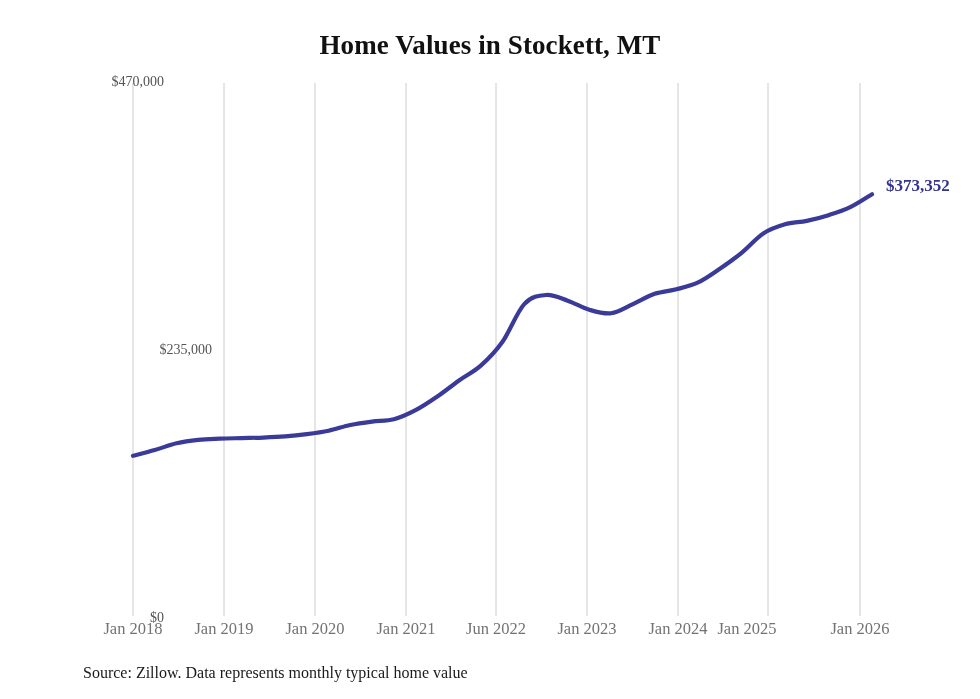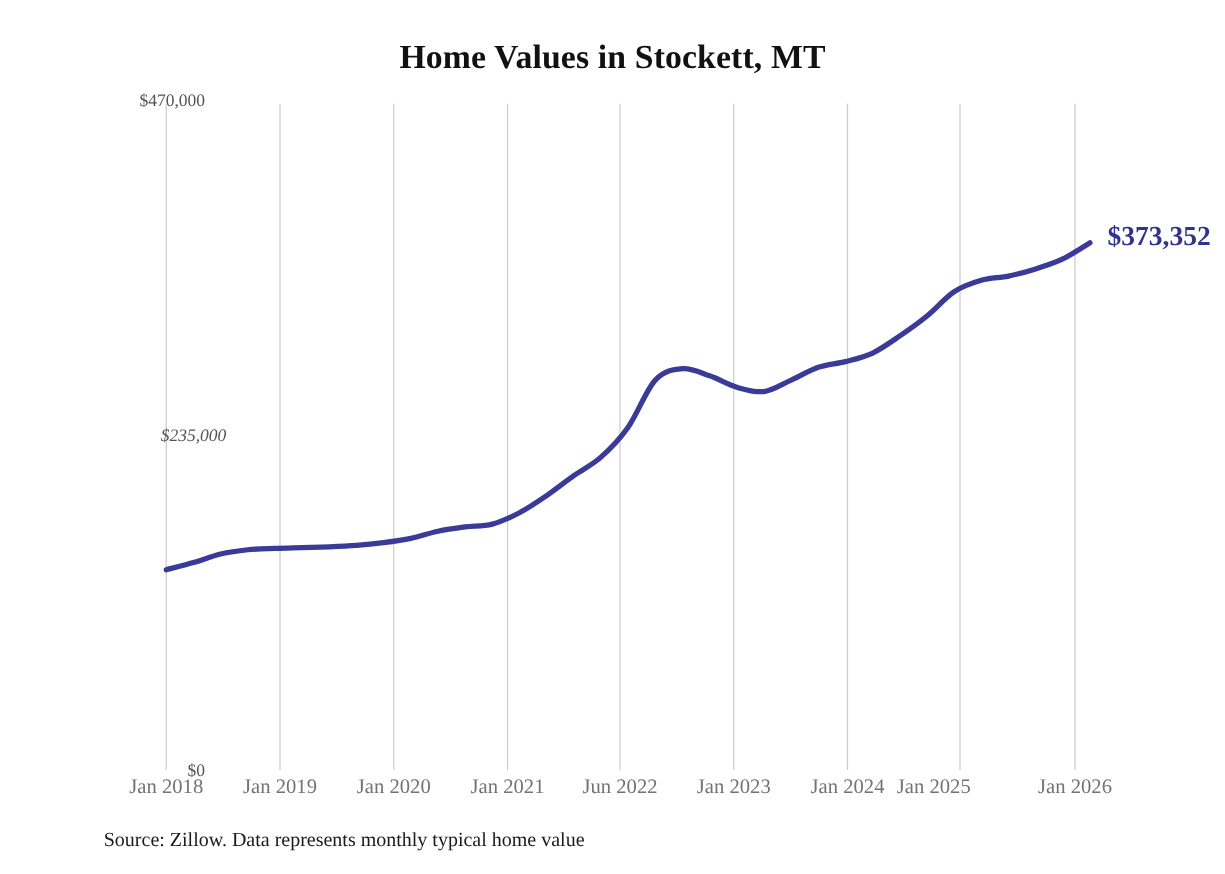--- a/index.html
+++ b/index.html
@@ -55,21 +55,21 @@
     white-space: nowrap;
     top: 619px;
     transform: translate(-50%, 0);
   }
   #end-value-label {
     position: absolute;
     left: 886px;
     top: 176px;
     font-family: "Liberation Serif", "DejaVu Serif", serif;
     font-weight: bold;
-    font-size: 22px;
+    font-size: 17px;
     color: #33338f;
     white-space: nowrap;
   }
   #source-note {
     position: absolute;
     left: 83px;
     top: 664px;
     font-family: "Liberation Serif", "DejaVu Serif", serif;
     font-size: 16px;
     color: #1a1a1a;
@@ -95,21 +95,21 @@
         <line x1="768" x2="768" y1="83" y2="616" stroke="#cccccc" stroke-width="1"></line>
         <line x1="860" x2="860" y1="83" y2="616" stroke="#cccccc" stroke-width="1"></line>
       </g>
     <g id="series-group">
         <path d="M 133.00 455.78 C 136.62 454.83, 147.49 452.17, 154.74 450.08 C 161.98 447.99, 169.23 444.94, 176.47 443.23 C 183.72 441.52, 190.96 440.57, 198.21 439.81 C 205.45 439.05, 212.70 438.96, 219.94 438.67 C 227.19 438.39, 234.43 438.29, 241.68 438.10 C 248.92 437.91, 256.17 437.82, 263.41 437.53 C 270.66 437.25, 277.90 436.96, 285.15 436.39 C 292.39 435.82, 299.64 435.06, 306.88 434.11 C 314.13 433.16, 321.37 432.21, 328.62 430.69 C 335.86 429.17, 343.11 426.51, 350.35 424.99 C 357.60 423.47, 364.84 422.52, 372.09 421.57 C 379.33 420.62, 386.58 421.19, 393.82 419.29 C 401.07 417.38, 408.31 413.96, 415.56 410.16 C 422.80 406.36, 430.05 401.42, 437.29 396.48 C 444.54 391.53, 451.78 385.64, 459.03 380.51 C 466.27 375.38, 473.52 372.15, 480.76 365.69 C 488.01 359.22, 495.25 352.00, 502.50 341.74 C 509.75 331.47, 516.99 311.90, 524.24 304.10 C 531.48 296.31, 538.73 295.55, 545.97 294.98 C 553.22 294.41, 560.46 298.21, 567.71 300.68 C 574.95 303.15, 582.20 307.71, 589.44 309.80 C 596.69 311.90, 603.93 314.18, 611.18 313.23 C 618.42 312.28, 625.67 307.33, 632.91 304.10 C 640.16 300.87, 647.40 296.31, 654.65 293.84 C 661.89 291.37, 669.14 291.18, 676.38 289.28 C 683.63 287.38, 690.87 285.86, 698.12 282.43 C 705.36 279.01, 712.61 273.69, 719.85 268.75 C 727.10 263.81, 734.34 258.68, 741.59 252.78 C 748.83 246.89, 756.08 238.15, 763.32 233.40 C 770.57 228.64, 777.81 226.36, 785.06 224.27 C 792.30 222.18, 799.55 222.37, 806.79 220.85 C 814.04 219.33, 821.28 217.43, 828.53 215.15 C 835.77 212.87, 843.02 210.65, 850.26 207.17 C 857.51 203.68, 868.38 196.38, 872.00 194.22" fill="none" stroke="#3a3a99" stroke-width="4.2" stroke-linecap="round" stroke-linejoin="round"></path>
       </g>
   </svg>
 
   <div id="ytick-labels">
       <div class="ytick-label" style="right: 860px; top: 74px;">$470,000</div>
-      <div class="ytick-label" style="right: 843px; top: 342px; font-style: italic;">$235,000</div>
+      <div class="ytick-label" style="right: 812px; top: 342px;">$235,000</div>
       <div class="ytick-label" style="right: 860px; top: 610px;">$0</div>
     </div>
   <div id="xtick-labels">
       <div class="xtick-label" style="left: 133px;">Jan 2018</div>
       <div class="xtick-label" style="left: 224px;">Jan 2019</div>
       <div class="xtick-label" style="left: 315px;">Jan 2020</div>
       <div class="xtick-label" style="left: 406px;">Jan 2021</div>
       <div class="xtick-label" style="left: 496px;">Jun 2022</div>
       <div class="xtick-label" style="left: 587px;">Jan 2023</div>
       <div class="xtick-label" style="left: 678px;">Jan 2024</div>

